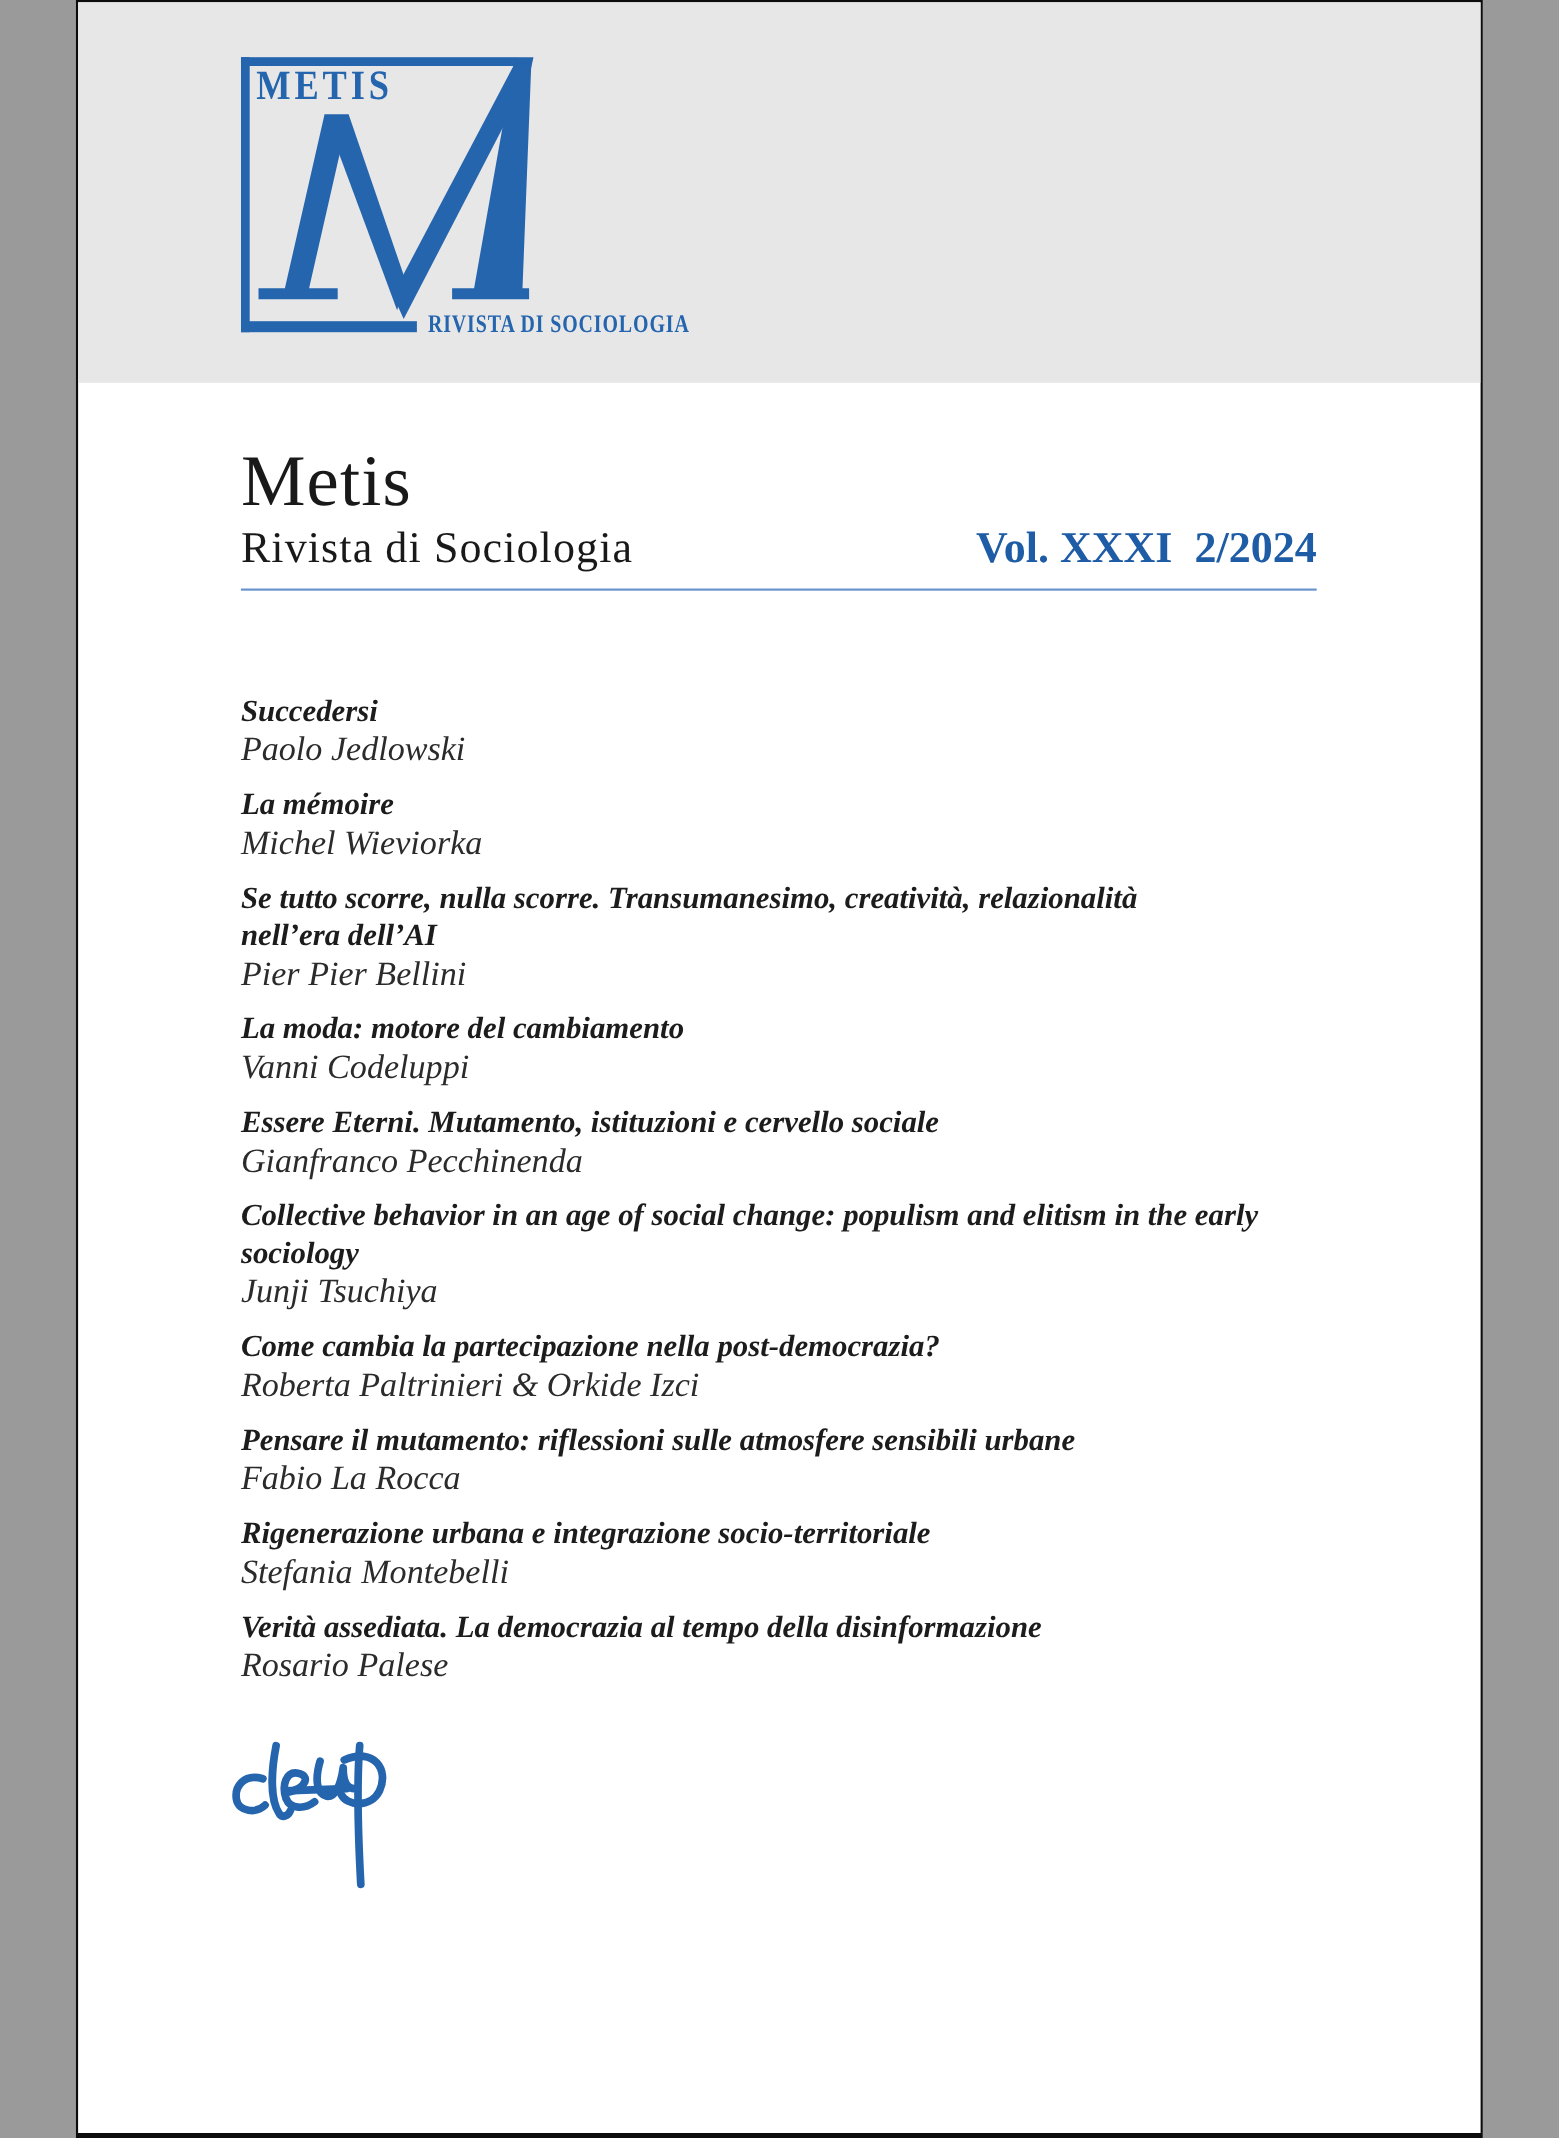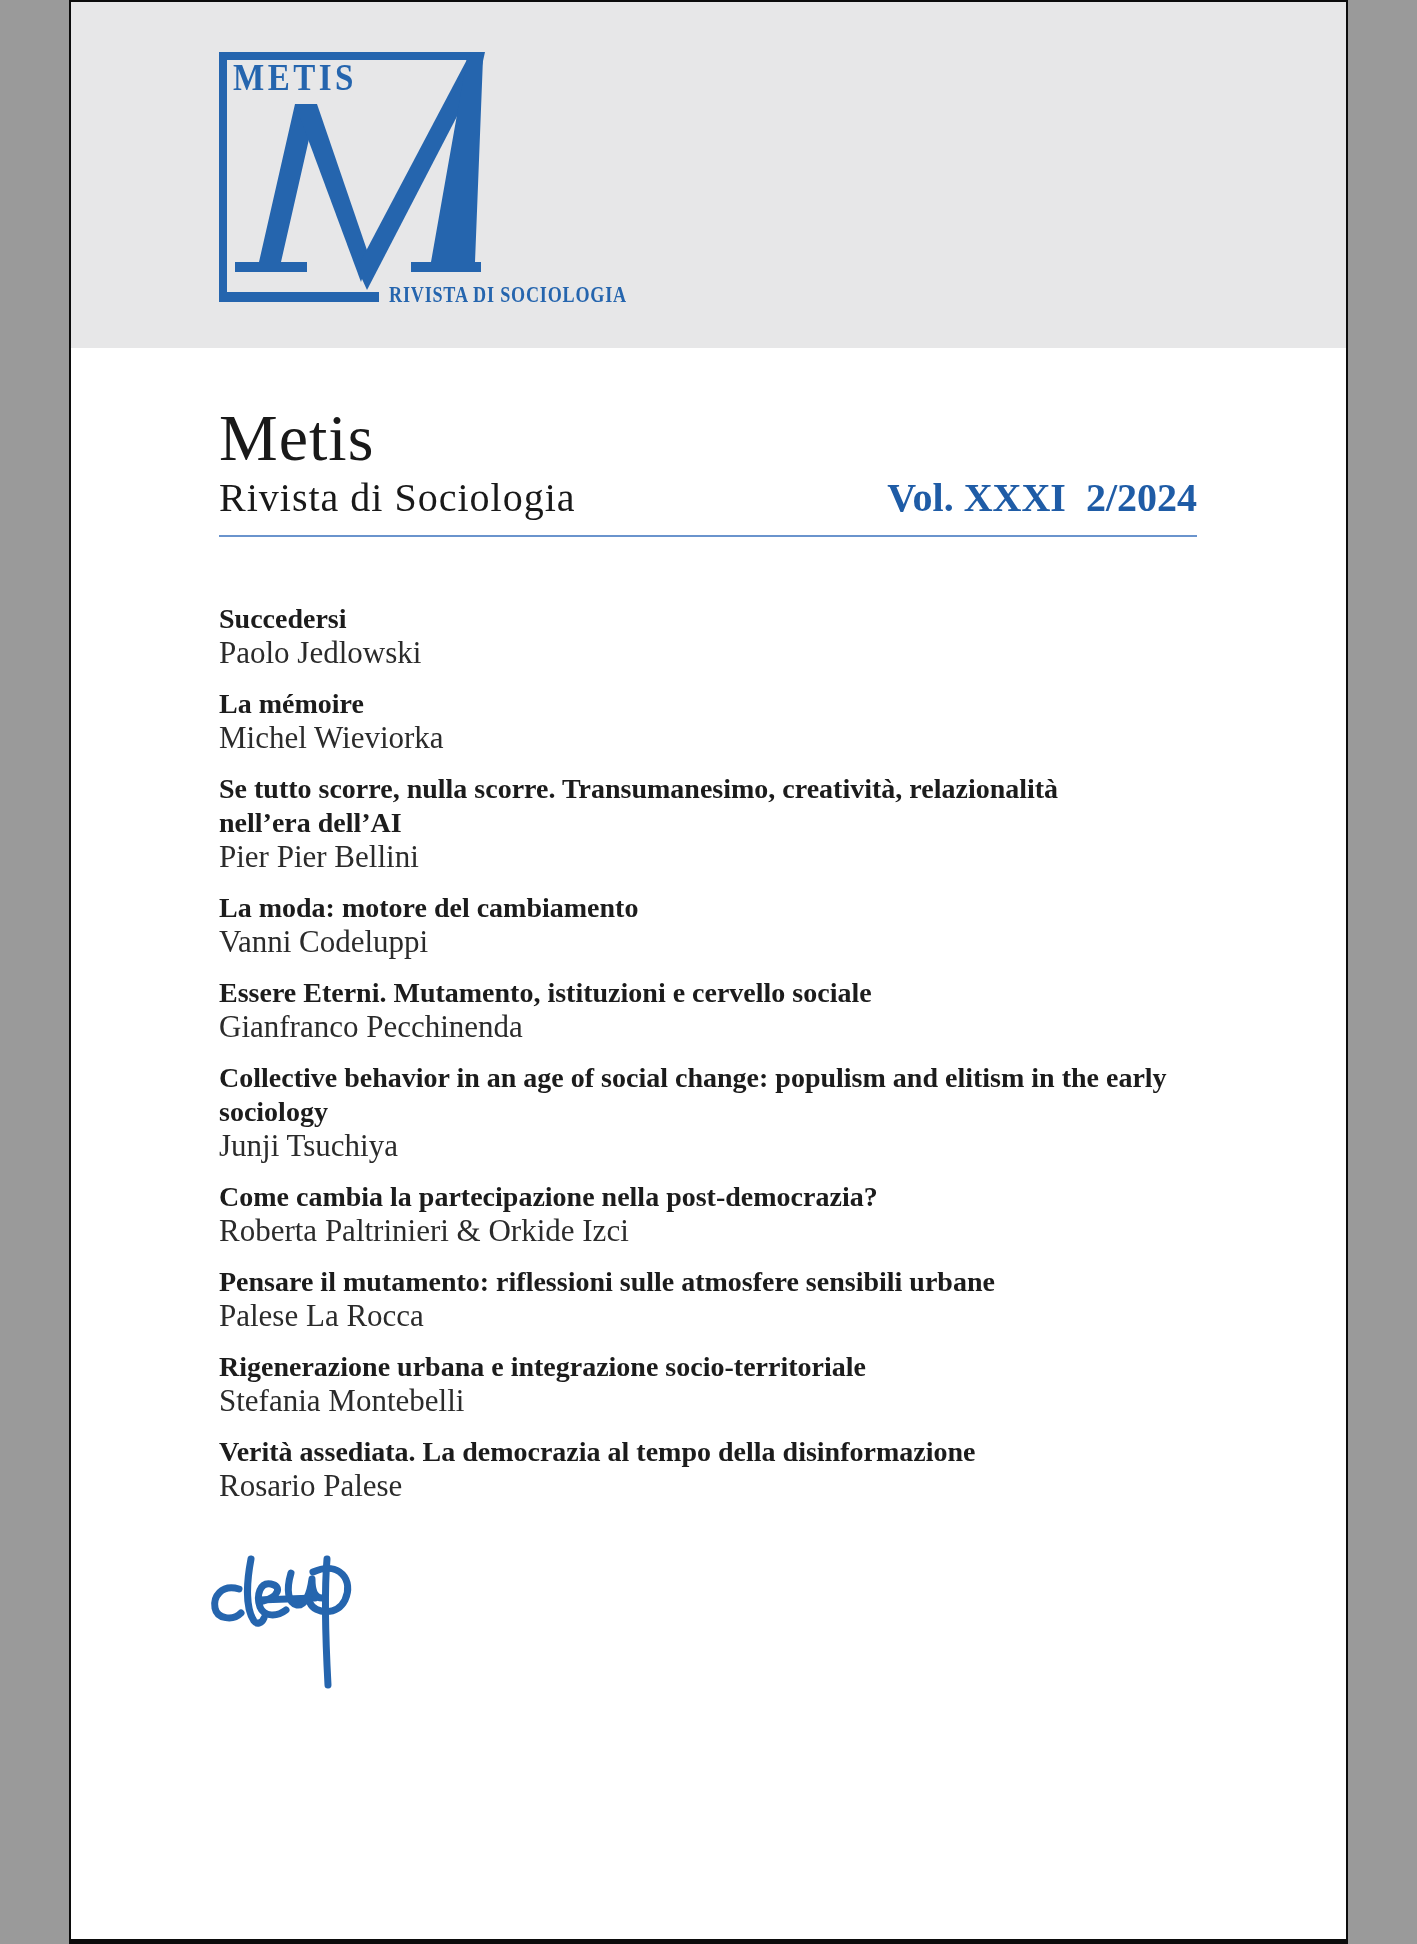--- a/index.html
+++ b/index.html
@@ -23,21 +23,21 @@
   .masthead-title{
     margin:0;padding-top:56px;
     font-size:66px;line-height:1.04;font-weight:400;color:#191919;
     letter-spacing:1px;
   }
   .sub-row{display:flex;justify-content:space-between;align-items:baseline;margin-top:2px;}
   .masthead-subtitle{font-size:40px;line-height:1.15;font-weight:400;color:#191919;letter-spacing:1px;}
   .masthead-issue{font-size:40px;line-height:1.15;font-weight:700;color:#1f5ca6;white-space:pre;}
   .rule{border:0;border-top:2px solid #6a94cd;margin:14px 0 0 0;}
   
-  .toc{margin-top:65px;margin-right:-45px;}
+  .toc{margin-top:93px;margin-right:-45px;font-style:italic;}
   .toc-entry{margin-bottom:17px;}
   .toc-title{
     font-weight:700;font-size:28px;line-height:34px;color:#1c1c1c;
     white-space:pre-line;
   }
   .toc-authors{font-size:31px;line-height:34px;color:#2b2b2b;}
   
   .cleup{display:block;margin:50px 0 0 -10px;}
 </style>
 </head>
@@ -98,21 +98,21 @@
         <div class="toc-title">Collective behavior in an age of social change: populism and elitism in the early
 sociology</div>
         <div class="toc-authors">Junji Tsuchiya</div>
       </div>
       <div class="toc-entry">
         <div class="toc-title">Come cambia la partecipazione nella post-democrazia?</div>
         <div class="toc-authors">Roberta Paltrinieri &amp; Orkide Izci</div>
       </div>
       <div class="toc-entry">
         <div class="toc-title">Pensare il mutamento: riflessioni sulle atmosfere sensibili urbane</div>
-        <div class="toc-authors">Palese La Rocca</div>
+        <div class="toc-authors">Fabio La Rocca</div>
       </div>
       <div class="toc-entry">
         <div class="toc-title">Rigenerazione urbana e integrazione socio-territoriale</div>
         <div class="toc-authors">Stefania Montebelli</div>
       </div>
       <div class="toc-entry">
         <div class="toc-title">Verità assediata. La democrazia al tempo della disinformazione</div>
         <div class="toc-authors">Rosario Palese</div>
       </div>
     </div>

